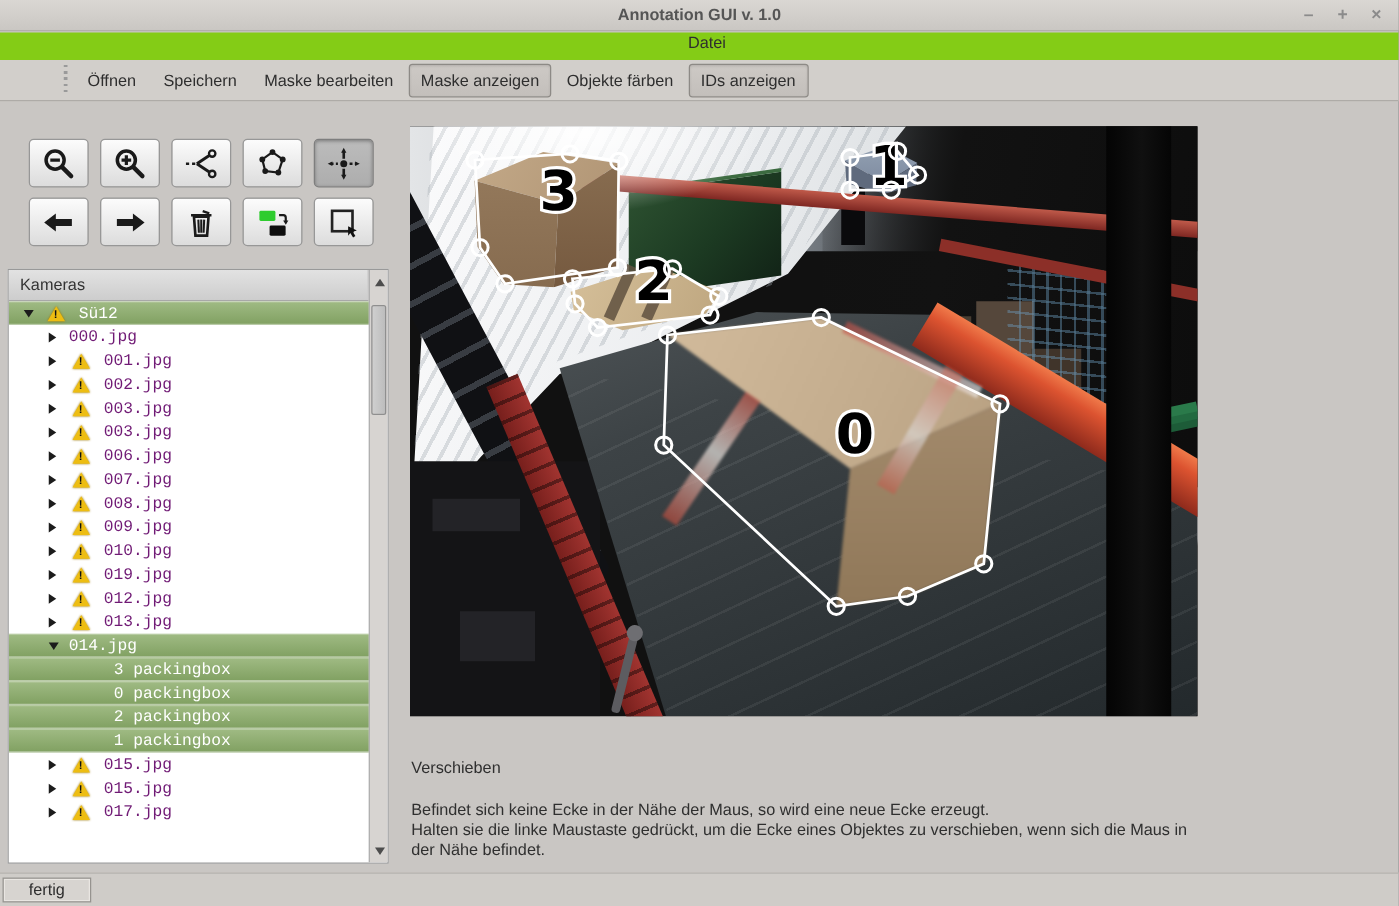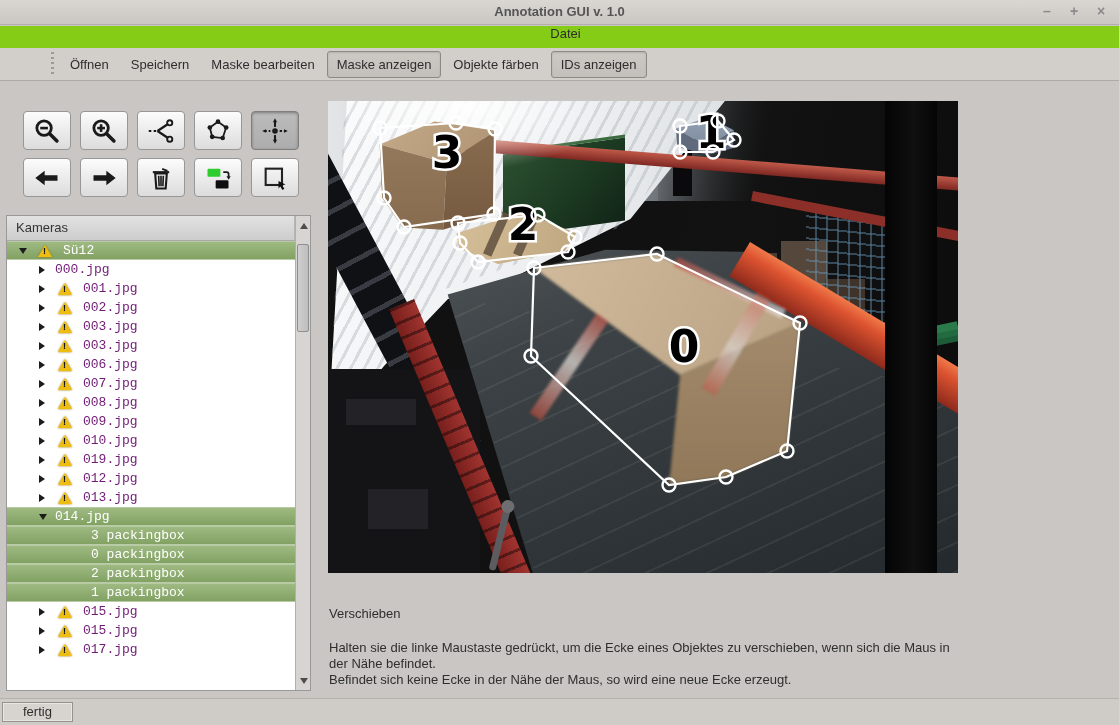--- a/index.html
+++ b/index.html
@@ -533,21 +533,21 @@
           <circle cx="459" cy="350" r="6.5" class="vtx"></circle>
           <circle cx="398" cy="376" r="6.5" class="vtx"></circle>
           <circle cx="341" cy="384" r="6.5" class="vtx"></circle>
           <circle cx="203" cy="255" r="6.5" class="vtx"></circle>
         </g>
     </svg>
   </div>
 
   <div class="infotitle">Verschieben</div>
   <div class="infohelp">
+    <div>Befindet sich keine Ecke in der Nähe der Maus, so wird eine neue Ecke erzeugt.</div>
     <div>Halten sie die linke Maustaste gedrückt, um die Ecke eines Objektes zu verschieben, wenn sich die Maus in der Nähe befindet.</div>
-    <div>Befindet sich keine Ecke in der Nähe der Maus, so wird eine neue Ecke erzeugt.</div>
   </div>
 
   <div class="statusbar">
     <div class="statusbox">fertig</div>
   </div>
 
 </div>
 
 </body></html>

